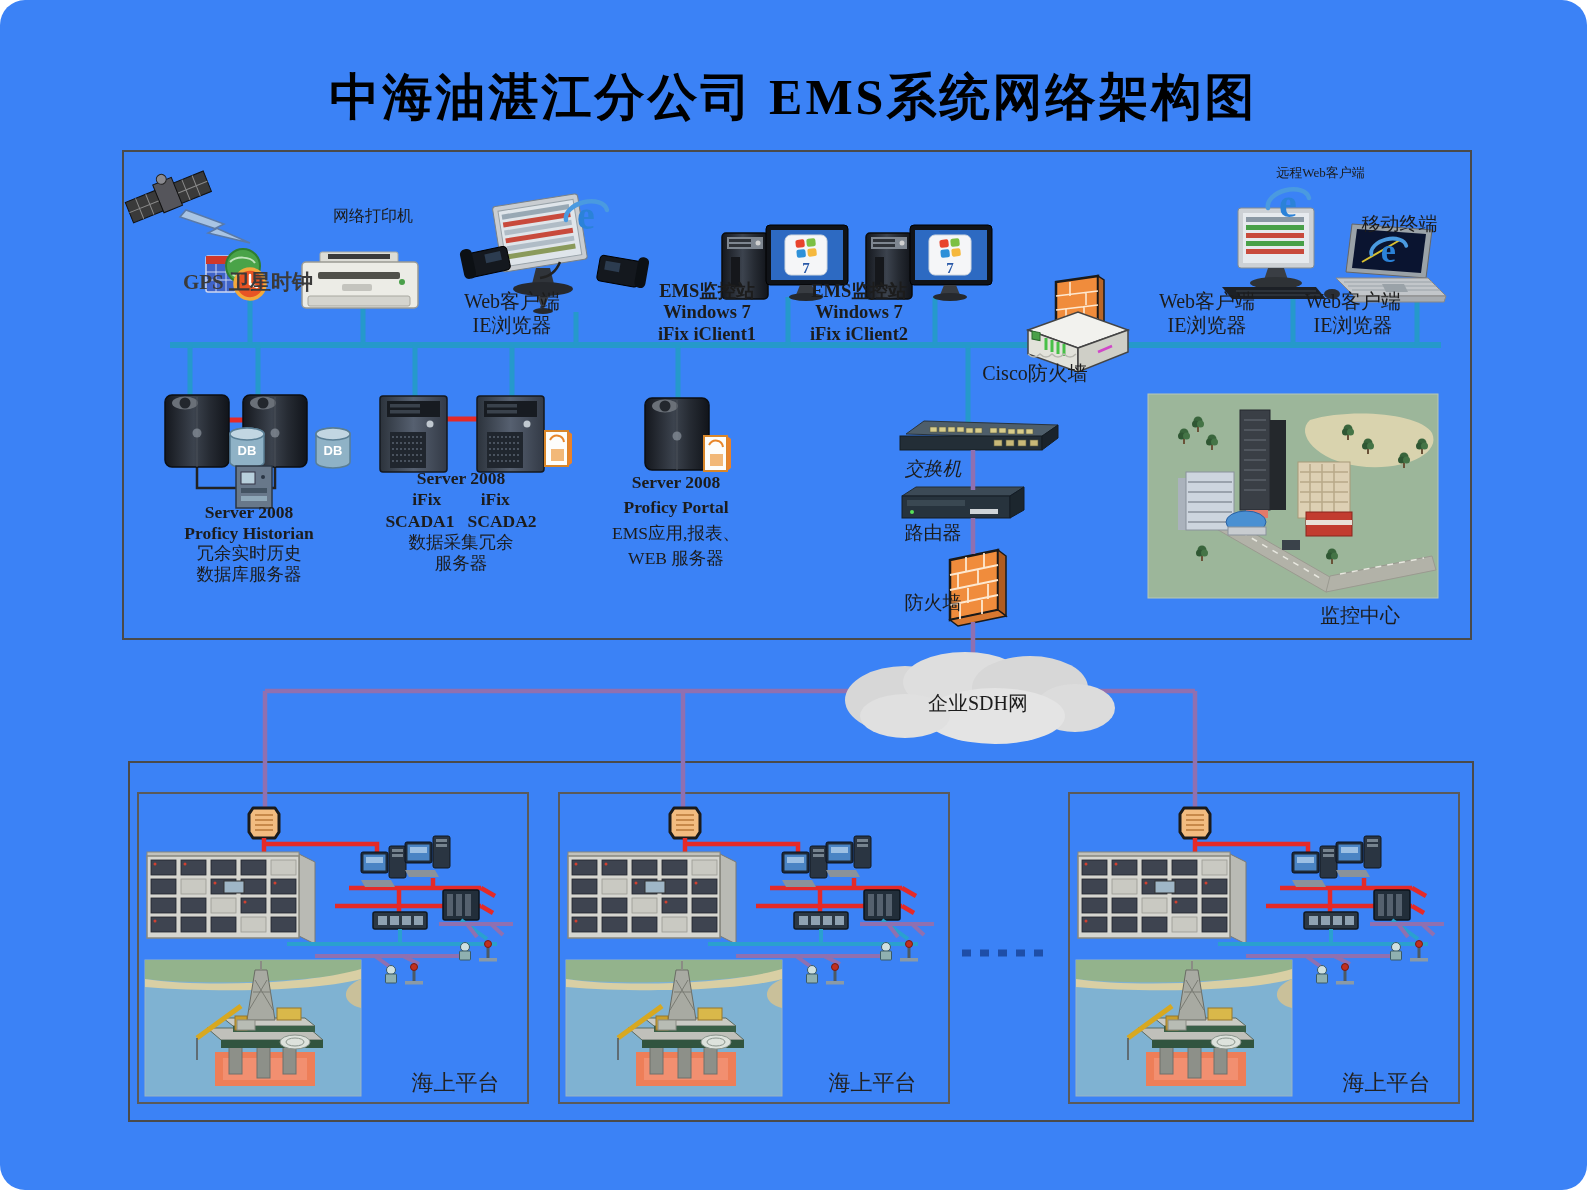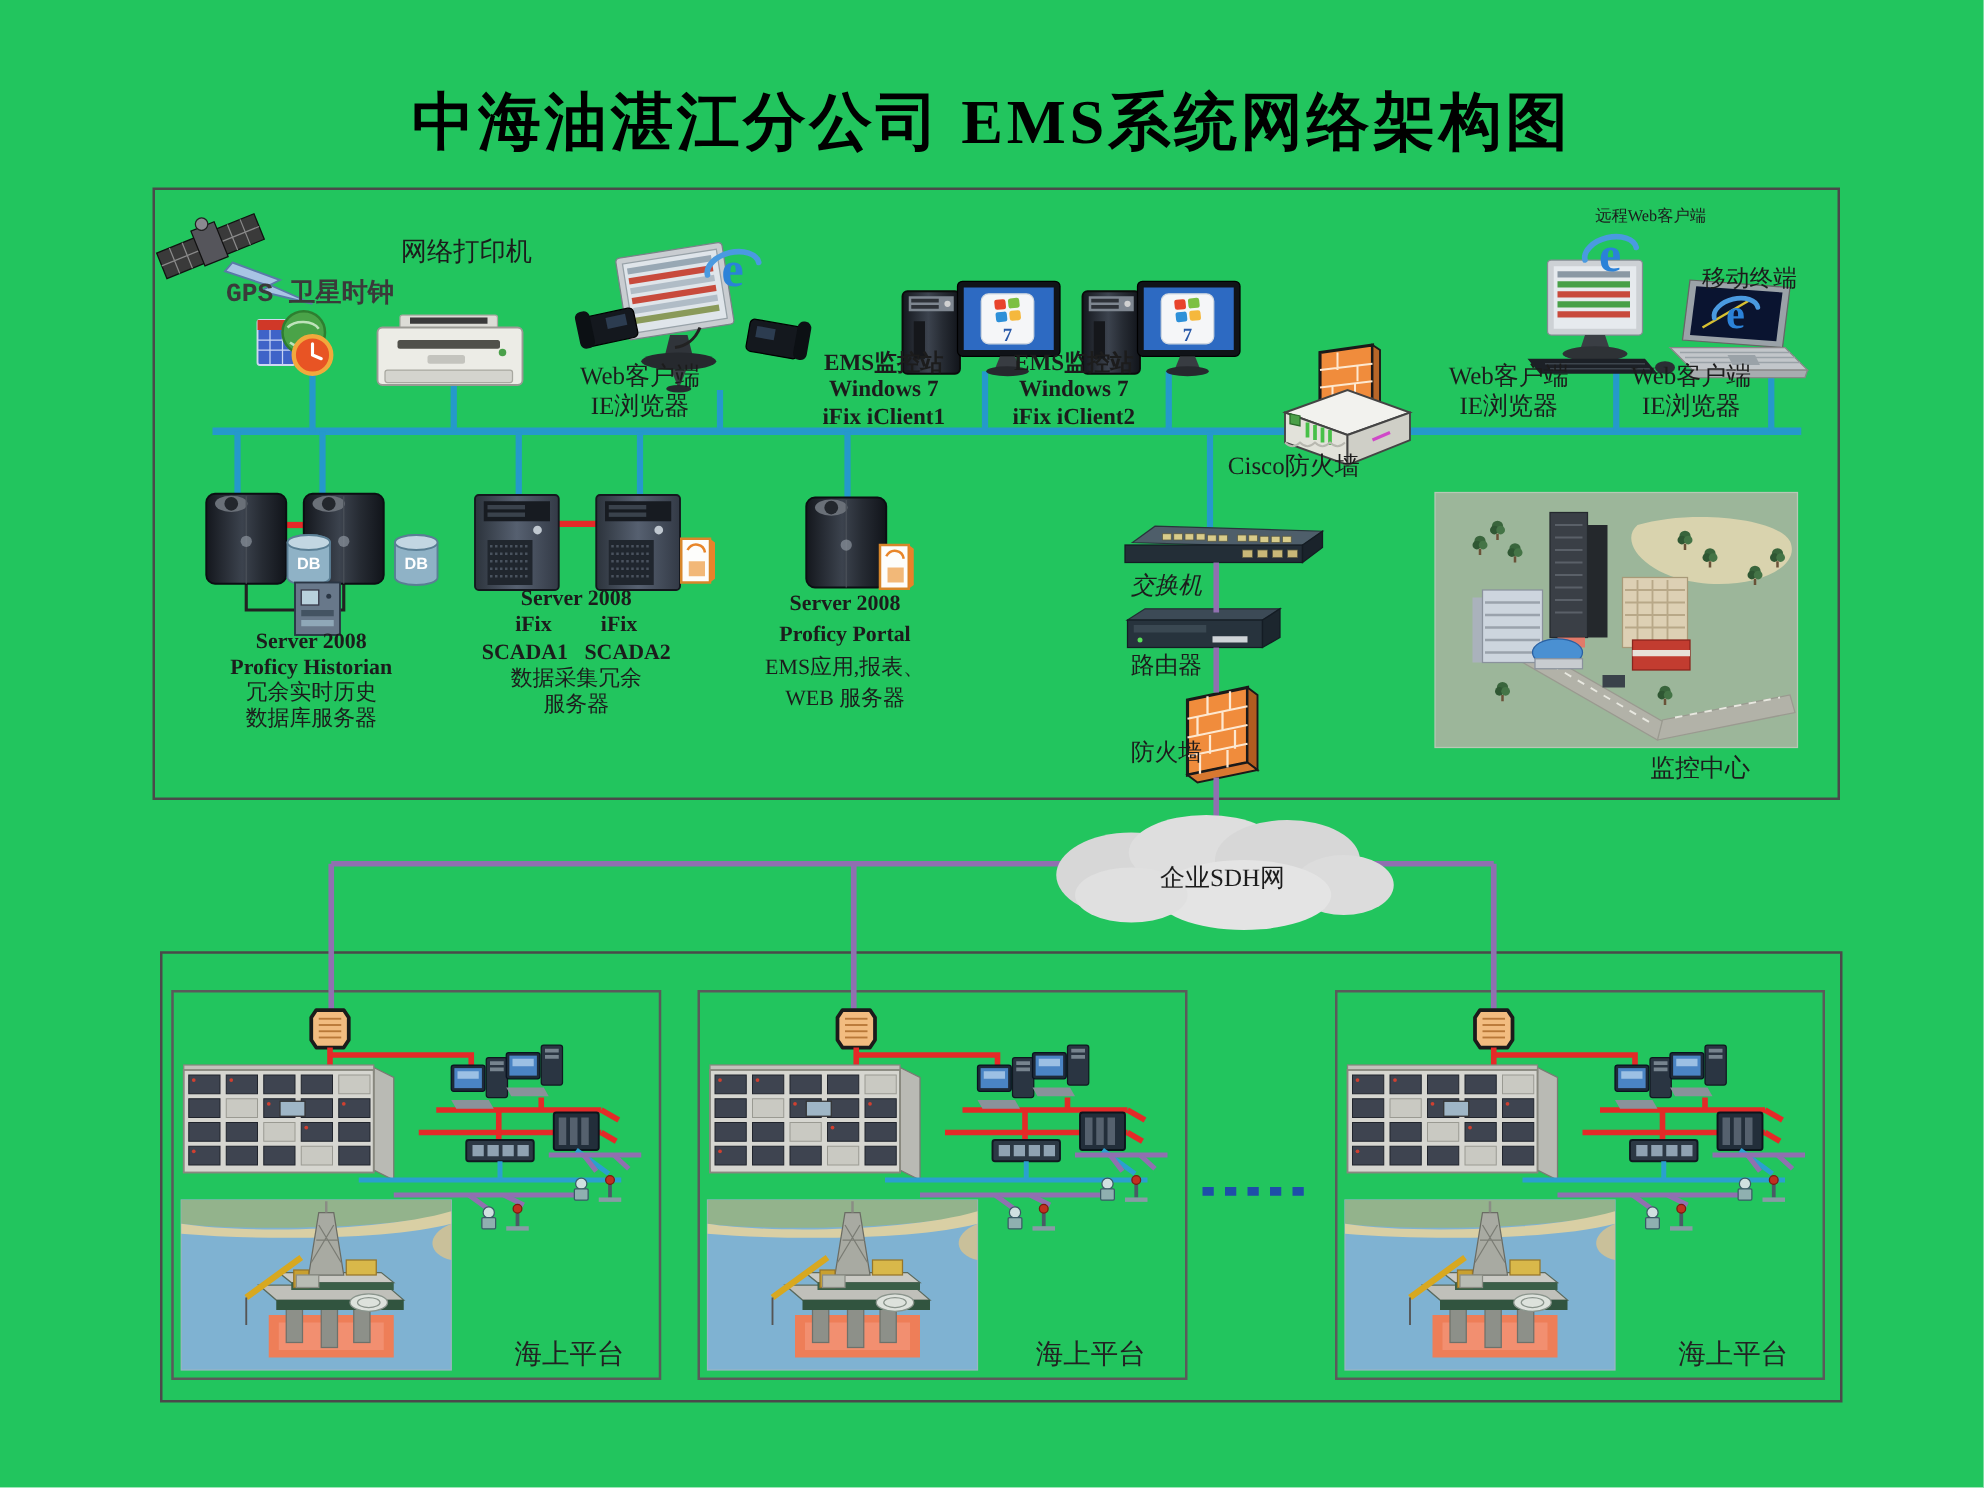--- a/index.html
+++ b/index.html
@@ -1,28 +1,28 @@
 <!DOCTYPE html>
 <html><head>
 <meta charset="utf-8">
 <style>
   html,body { margin:0; padding:0; background:#ffffff; }
-  #canvas { position:relative; width:1587px; height:1190px; background:#22c55e; overflow:hidden;
-            font-family:"Liberation Serif","DejaVu Serif",serif; }
+  #canvas { position:relative; width:1587px; height:1190px; background:#3b82f6; overflow:hidden;
+            font-family:"Liberation Serif","DejaVu Serif",serif;border-radius:25px; }
   .box { position:absolute; border:2px solid #4a4a4a; background:transparent; }
   .pbox { position:absolute; border:2px solid #5a5a5a; background:transparent; }
   #diagram-svg { position:absolute; left:0; top:0; z-index:5; }
   .lbl { position:absolute; z-index:10; text-align:center; color:#1c1c1c; line-height:1.2;
          font-family:"Liberation Serif","DejaVu Serif",serif; }
   .lbl div { white-space:nowrap; }
   .b { font-weight:bold; }
   .pre div { white-space:pre; }
   #page-title { position:absolute; z-index:10; left:0; right:0; top:64px; text-align:center;
                 font-size:50px; font-weight:bold; letter-spacing:3px; color:#000; }
-  .sans { font-family:Liberation Mono, monospace; }
+  .sans { font-family:Liberation Serif, serif;margin-top:46px; }
 </style>
 </head>
 <body>
 
 <div id="canvas">
 
   <div id="page-title">中海油湛江分公司 EMS系统网络架构图</div>
 
   <div class="box" style="left:122px;top:150px;width:1346px;height:486px;"></div>
   <div class="box" style="left:128px;top:761px;width:1342px;height:357px;"></div>
@@ -529,21 +529,21 @@
       </g>
     <g>
         <use href="#g-platform" x="1068" y="792"></use>
       </g>
   </svg>
 
   <div class="lbl b sans" style="left:158px;top:224px;width:180px;font-size:21px;color:#3a3a3a;">
     <div>GPS 卫星时钟</div>
   </div>
 
-  <div class="lbl" style="left:298px;top:189px;width:150px;font-size:21px;">
+  <div class="lbl" style="left:298px;top:206px;width:150px;font-size:16px;">
     <div>网络打印机</div>
   </div>
 
   <div class="lbl" style="left:446px;top:289px;width:132px;font-size:20px;">
     <div>Web客户端</div>
     <div>IE浏览器</div>
   </div>
 
   <div class="lbl b" style="left:628px;top:281px;width:158px;font-size:18.5px;line-height:1.15;">
     <div>EMS监控站</div>

